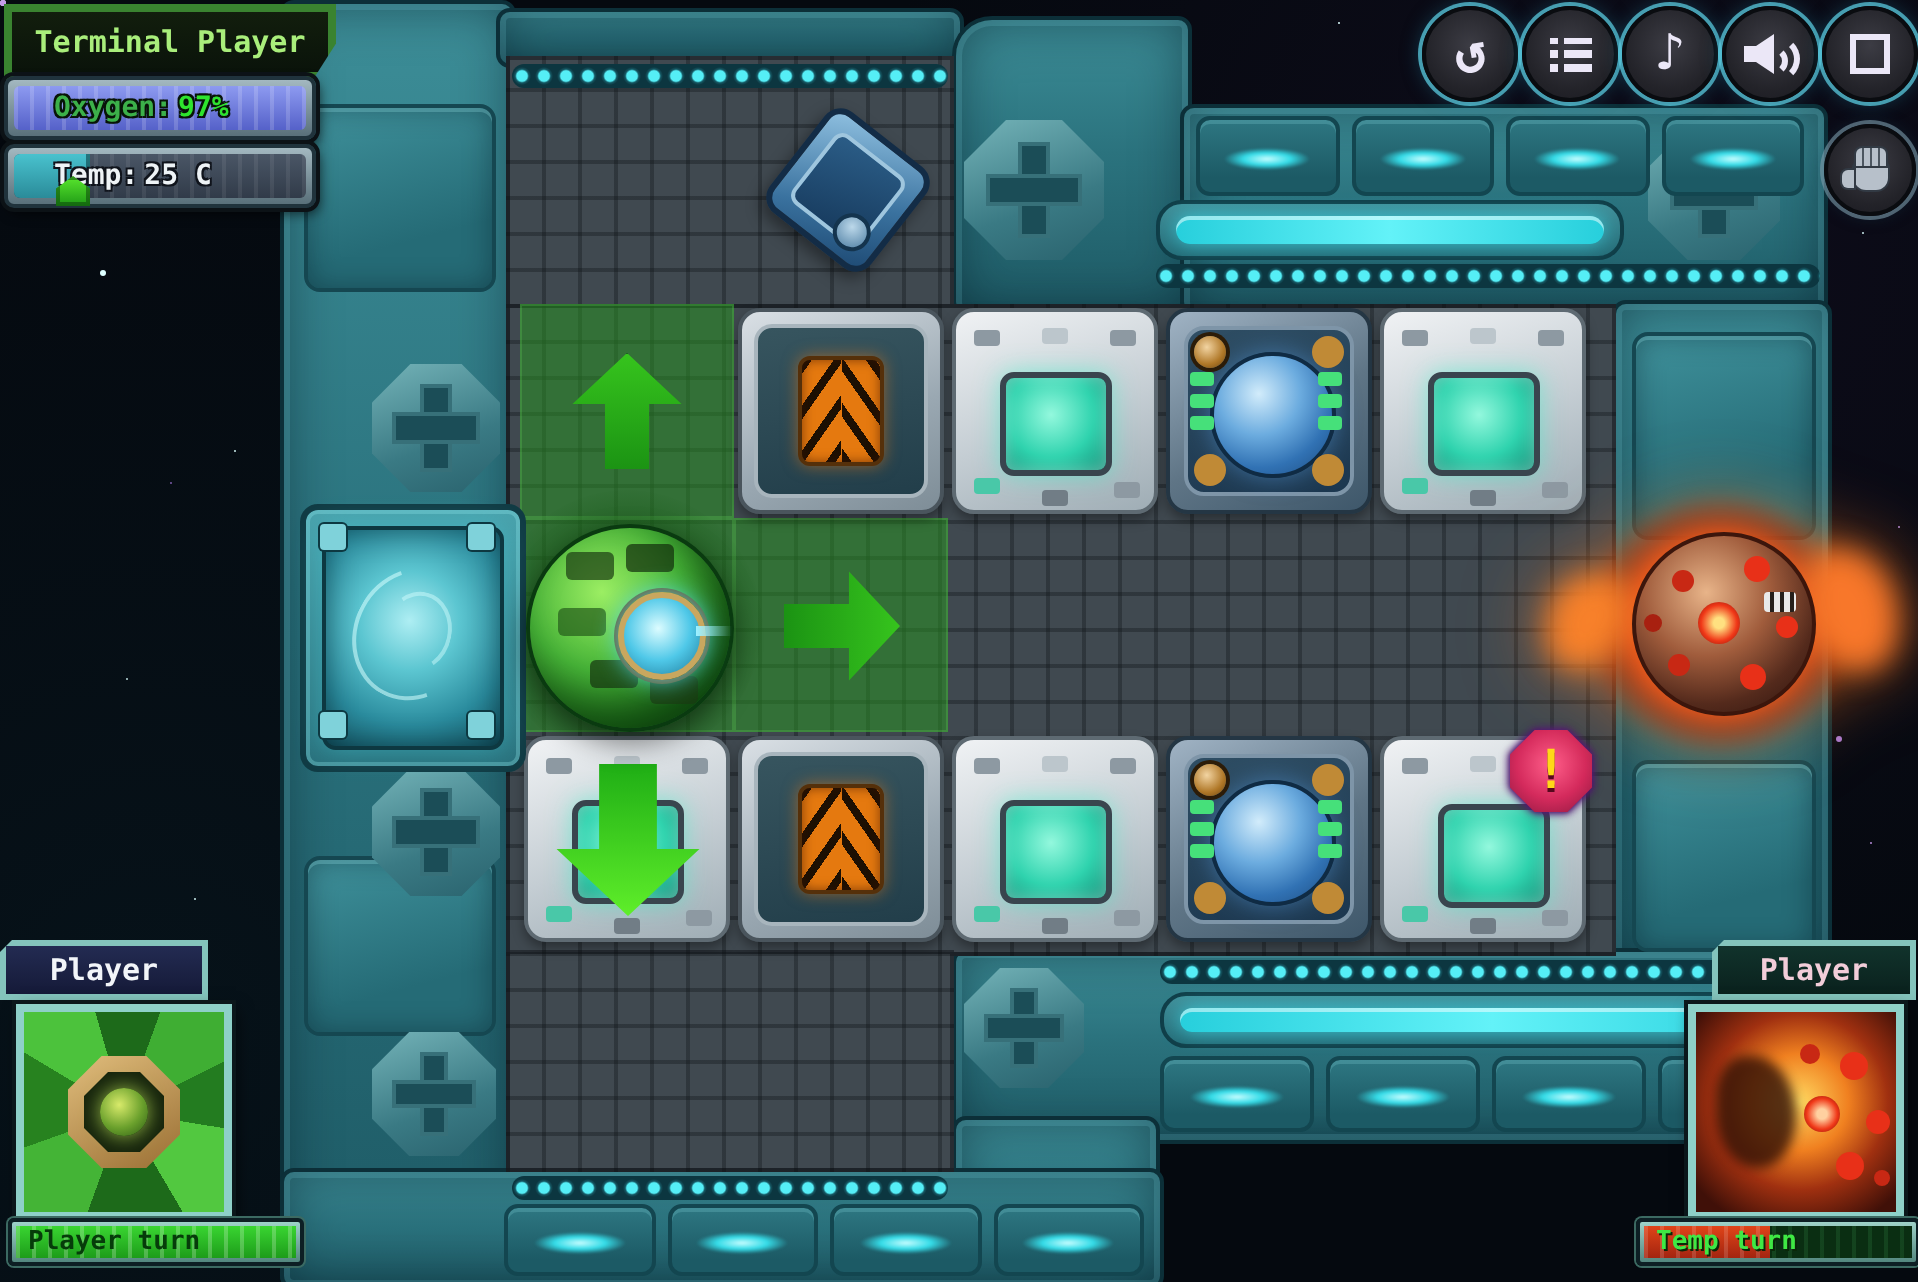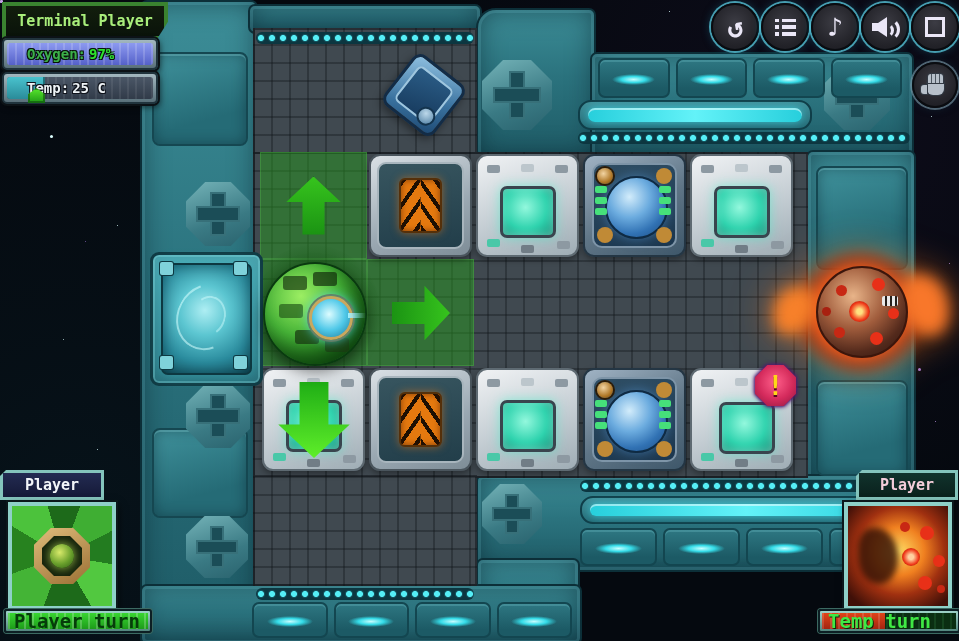--- a/index.html
+++ b/index.html
@@ -224,21 +224,21 @@
   .turnbar{position:absolute;z-index:10;height:16px;padding:2px;border-radius:3px;
     background:linear-gradient(#9ed2c8,#53877f);border:2px solid #0d1f24;box-shadow:0 0 0 1px #3c6a62;}
   .tb-track{position:relative;width:100%;height:100%;overflow:hidden;
     background:#0a2e12;
     background-image:repeating-linear-gradient(90deg,rgba(90,220,120,.12) 0 2px,transparent 2px 8px);}
   .tb-fill{position:absolute;left:0;top:0;bottom:0;}
   .tb-fill--green{background:linear-gradient(#39d531,#1d9c1a);
     background-image:repeating-linear-gradient(90deg,rgba(255,255,255,.22) 0 2px,transparent 2px 8px),linear-gradient(#39d531,#1d9c1a);}
   .tb-fill--red{background:linear-gradient(#e04418,#a32410);
     background-image:repeating-linear-gradient(90deg,rgba(255,255,255,.14) 0 2px,transparent 2px 8px),linear-gradient(#e04418,#a32410);}
-  .tb-label{position:absolute;left:6px;top:50%;transform:translateY(-50%);font-weight:bold;font-size:19px;white-space:nowrap;}
+  .tb-label{position:absolute;left:6px;top:50%;transform:translateY(-50%);font-weight:bold;font-size:13px;white-space:nowrap;}
   #player-turnbar{left:4px;top:609px;width:140px;}
   #player-turnbar .tb-label{color:#063c0a;}
   #enemy-turnbar{left:818px;top:609px;width:134px;}
   #enemy-turnbar .tb-label{color:#3fe844;text-shadow:1px 1px 0 #0a2808;}
 </style>
 </head>
 <body>
 
 <div class="star"></div>
 <div class="star star--p"></div>

